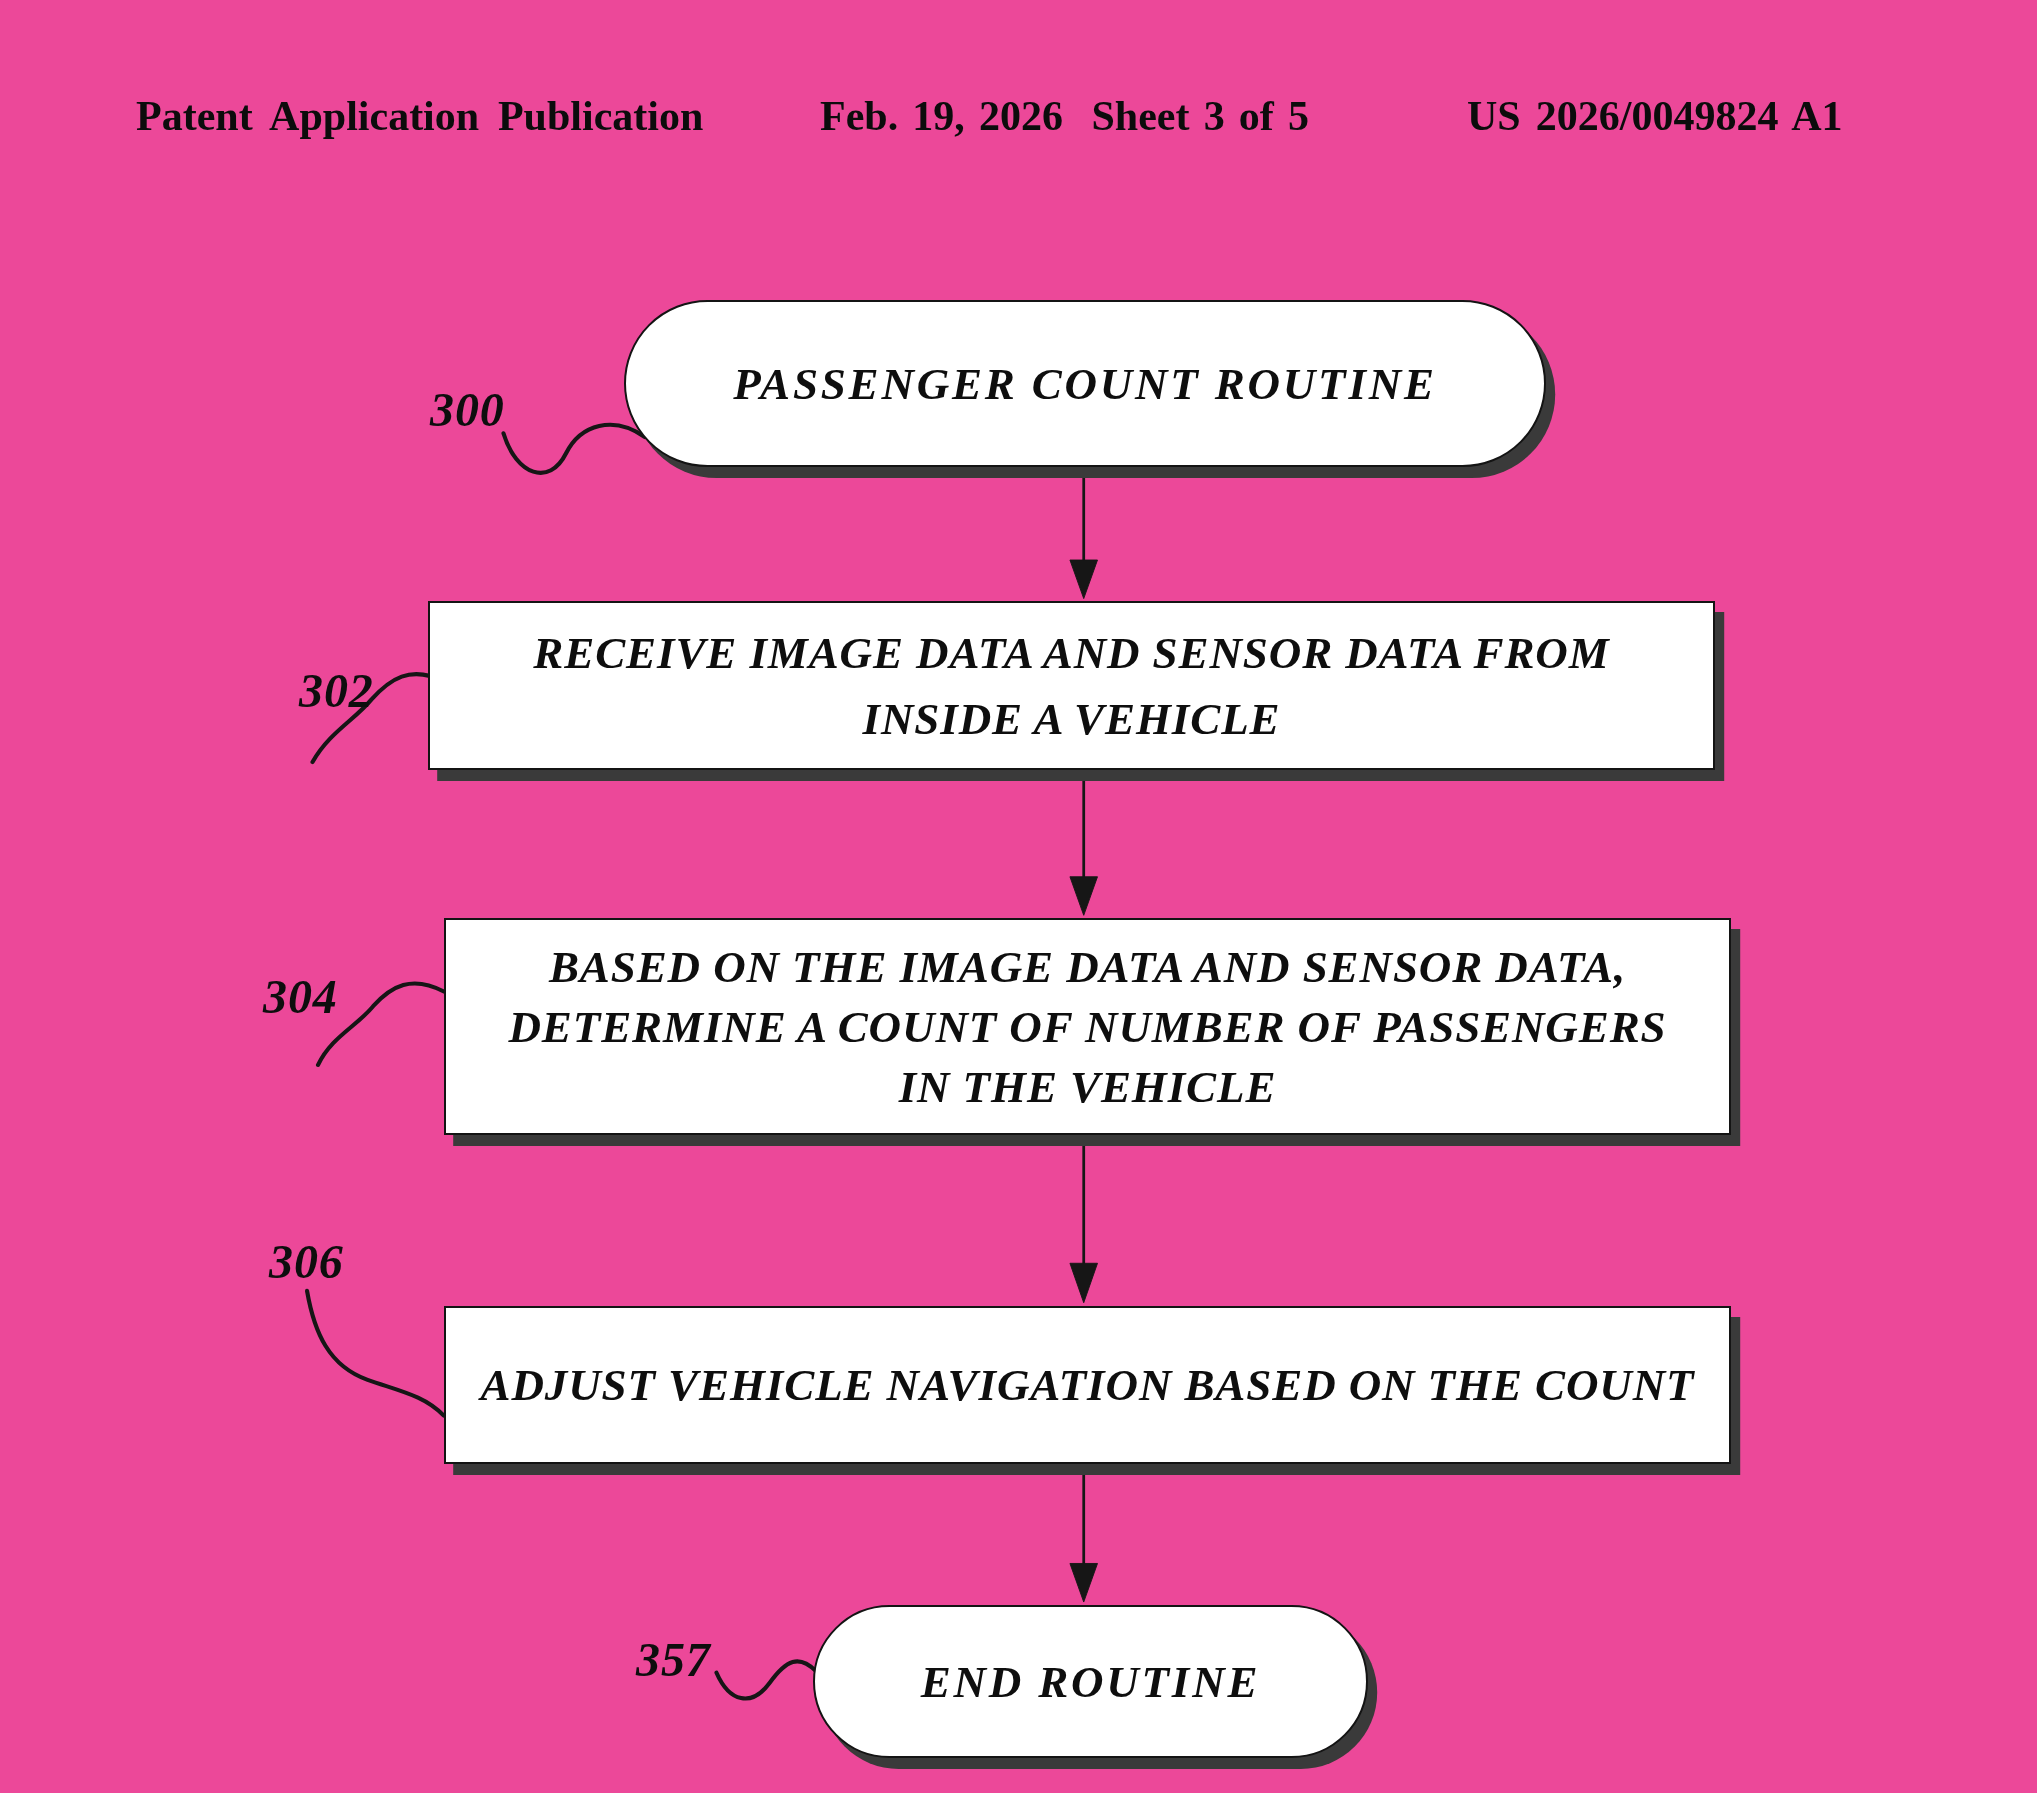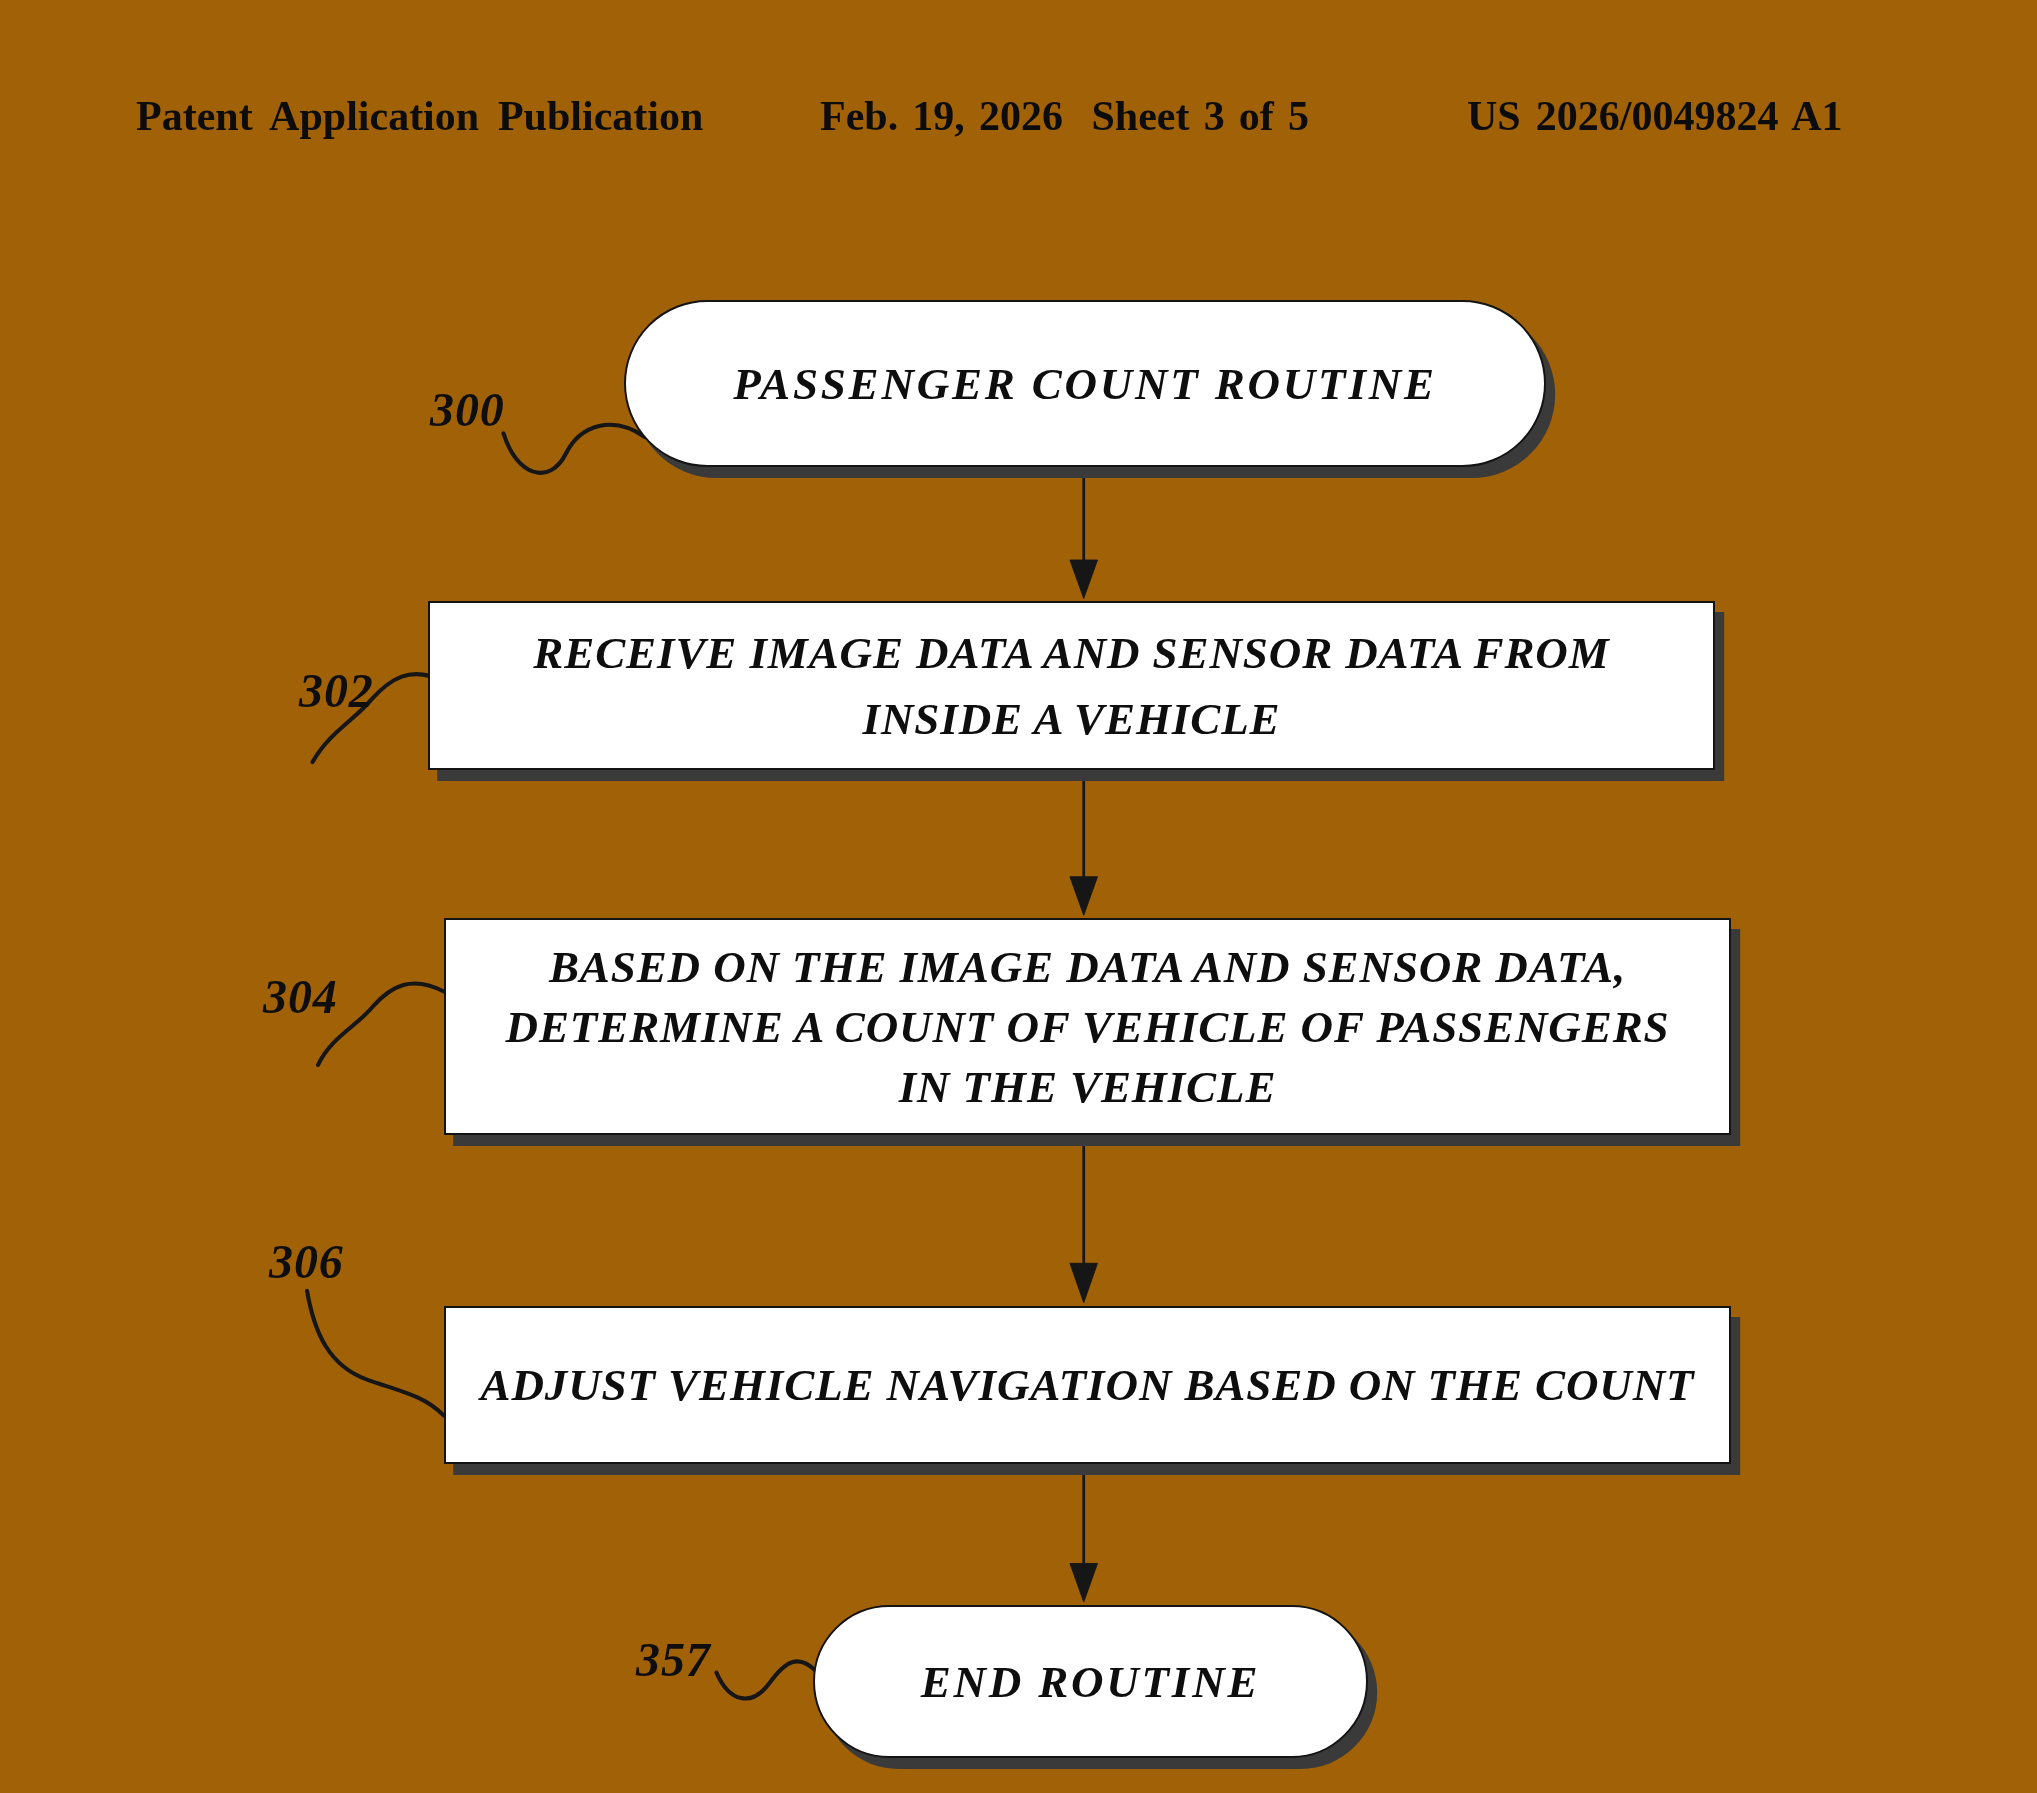--- a/index.html
+++ b/index.html
@@ -1,18 +1,18 @@
 <!DOCTYPE html>
 <html style="font-size:14.7px"><head>
 <meta charset="utf-8">
 <style>
   html,body { margin:0; padding:0; background:#888; }
   .page {
     position:relative; width:2038px; height:1793px;
-    background:#a16207; overflow:hidden;
+    background:#ec4899; overflow:hidden;
     font-family:"Liberation Serif","DejaVu Serif",serif;
     color:#101010;
   }
   
   .hdr {
     position:absolute; top:92px; height:48px;
     font:700 42px/48px "Liberation Serif","DejaVu Serif",serif;
     color:#0c0c0c; white-space:pre;
   }
   .hdr-left   { left:136px;  word-spacing:8.3px; }
@@ -91,21 +91,21 @@
     <div class="ln">PASSENGER COUNT ROUTINE</div>
   </div>
 
   <div class="node n302">
     <div class="ln">RECEIVE IMAGE DATA AND SENSOR DATA FROM</div>
     <div class="ln">INSIDE A VEHICLE</div>
   </div>
 
   <div class="node n304">
     <div class="ln">BASED ON THE IMAGE DATA AND SENSOR DATA,</div>
-    <div class="ln">DETERMINE A COUNT OF VEHICLE OF PASSENGERS</div>
+    <div class="ln">DETERMINE A COUNT OF NUMBER OF PASSENGERS</div>
     <div class="ln">IN THE VEHICLE</div>
   </div>
 
   <div class="node n306">
     <div class="ln">ADJUST VEHICLE NAVIGATION BASED ON THE COUNT</div>
   </div>
 
   <div class="node terminal n308">
     <div class="ln">END ROUTINE</div>
   </div>

